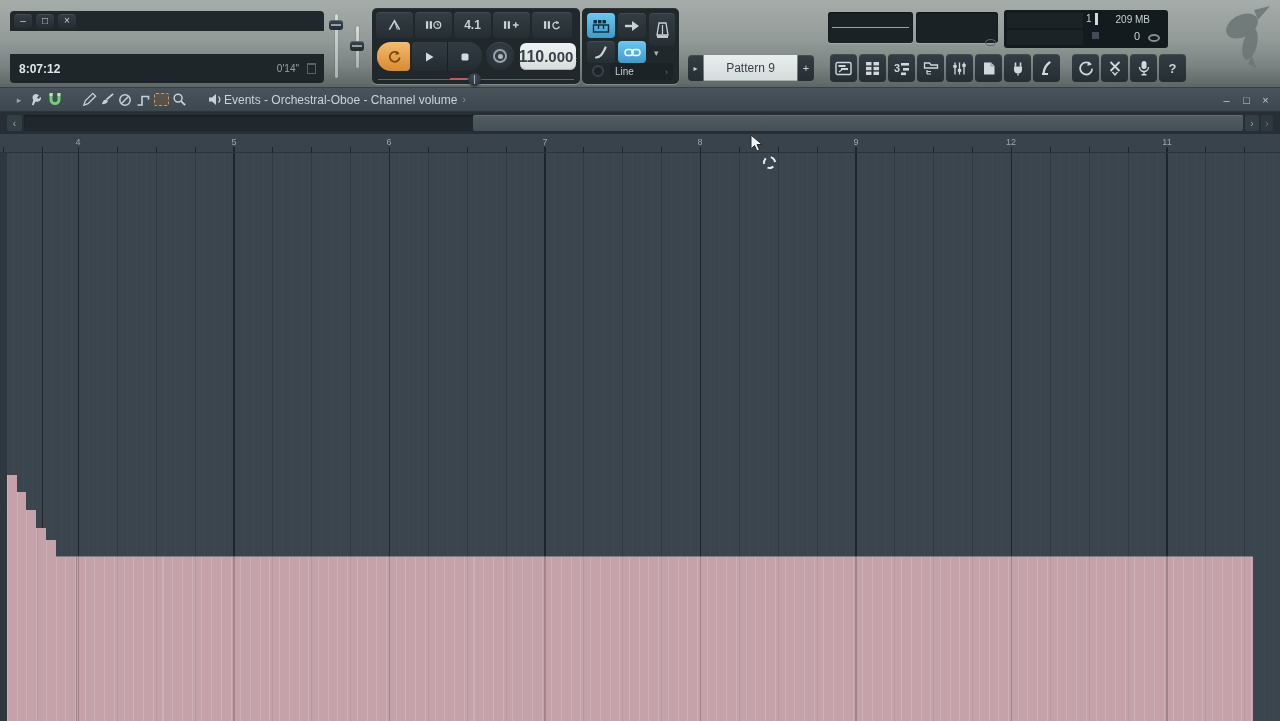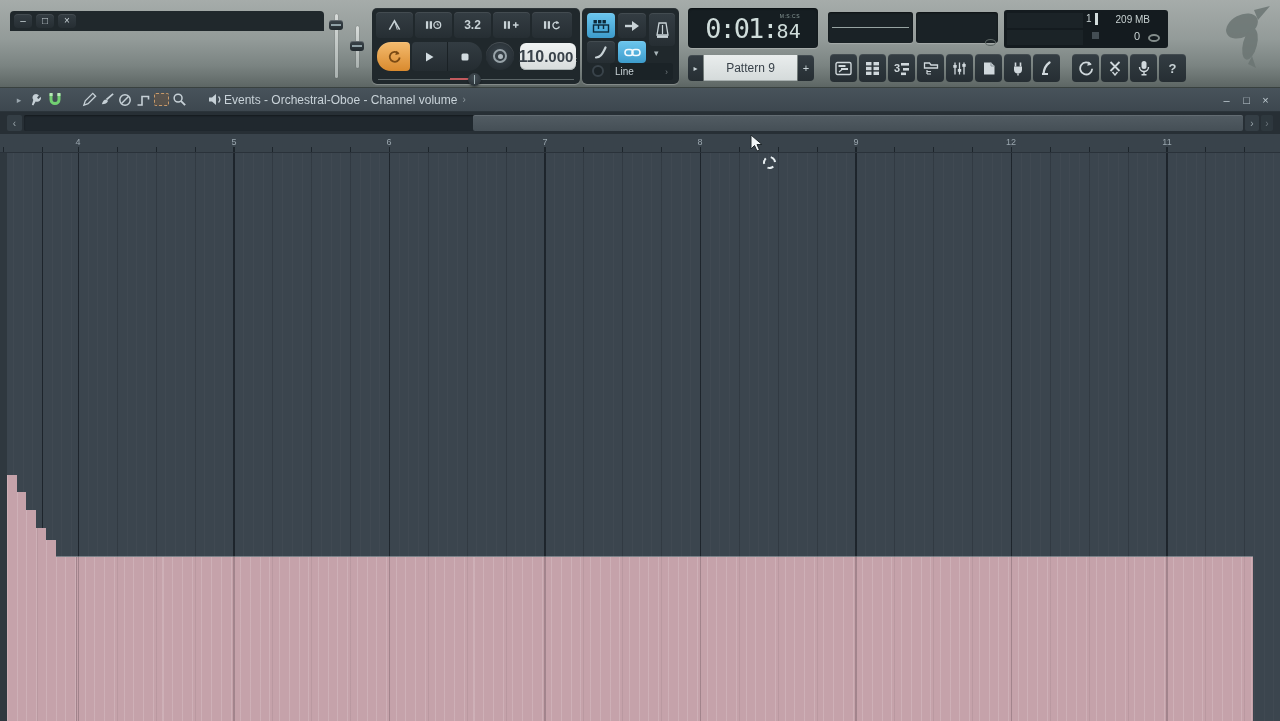--- a/index.html
+++ b/index.html
@@ -152,20 +152,25 @@
 </head>
 <body>
 
 <div id="toolbar">
 
   <div id="winrow" class="abs">
     <div class="btn winbtn">–</div>
     <div class="btn winbtn">□</div>
     <div class="btn winbtn">×</div>
   </div>
+  <div id="timerow" class="abs">
+    <span id="session-time">8:07:12</span>
+    <span id="length-time">0'14"</span>
+    <span id="bin-icon"></span>
+  </div>
 
   <div class="vslider" style="left:329px; top:14px; height:64px;">
     <div class="track"></div>
       <div class="handle" style="top:6px;"></div>
   </div>
   <div class="vslider" style="left:350px; top:26px; height:42px;">
     <div class="track"></div>
       <div class="handle" style="top:15px;"></div>
   </div>
 
@@ -178,21 +183,21 @@
     </div>
     <div class="btn tr1btn" style="left:43px;">
       <svg class="g" width="17" height="14" viewBox="0 0 18 14">
           <rect x="1" y="3" width="2.4" height="8" fill="#c8d2d6"></rect>
           <rect x="5" y="3" width="2.4" height="8" fill="#c8d2d6"></rect>
           <circle cx="13" cy="7" r="3.6" fill="none" stroke="#c8d2d6" stroke-width="1.4"></circle>
           <path d="M13 5.2 v1.8 h1.8" fill="none" stroke="#c8d2d6" stroke-width="1"></path>
         </svg>
     </div>
     <div class="btn tr1btn" style="left:82px; font-size:12px; font-weight:bold;">
-      <span>3.2</span>
+      <span>4.1</span>
     </div>
     <div class="btn tr1btn" style="left:121px;">
       <svg class="g" width="17" height="14" viewBox="0 0 18 14">
           <rect x="1" y="3" width="2.4" height="8" fill="#c8d2d6"></rect>
           <rect x="5" y="3" width="2.4" height="8" fill="#c8d2d6"></rect>
           <path d="M10.5 7 h6 M13.5 4 v6" stroke="#c8d2d6" stroke-width="1.6"></path>
         </svg>
     </div>
     <div class="btn tr1btn" style="left:160px; width:40px;">
       <svg class="g" width="18" height="14" viewBox="0 0 19 14">
@@ -273,25 +278,20 @@
         </svg>
     </div>
     <div style="position:absolute; left:72px; top:40px; color:#aab6ba; font-size:9px;">▾</div>
     <div id="io-icon"></div>
     <div id="line-field">
       <span>Line</span>
       <span class="chev">›</span>
     </div>
   </div>
 
-  <div id="clock" class="abs">
-    <span class="main">0:01:</span>
-    <span class="cs">84</span>
-    <span class="unit">M:S:CS</span>
-  </div>
 
   <div id="patt-prev" class="abs btn">▸</div>
   <div id="patt-field" class="abs">Pattern 9</div>
   <div id="patt-add" class="abs btn">+</div>
 
   <div id="scope1" class="scope"></div>
   <div id="scope2" class="scope"></div>
   <div id="scope-oval"></div>
 
   <div id="mem" class="abs">

